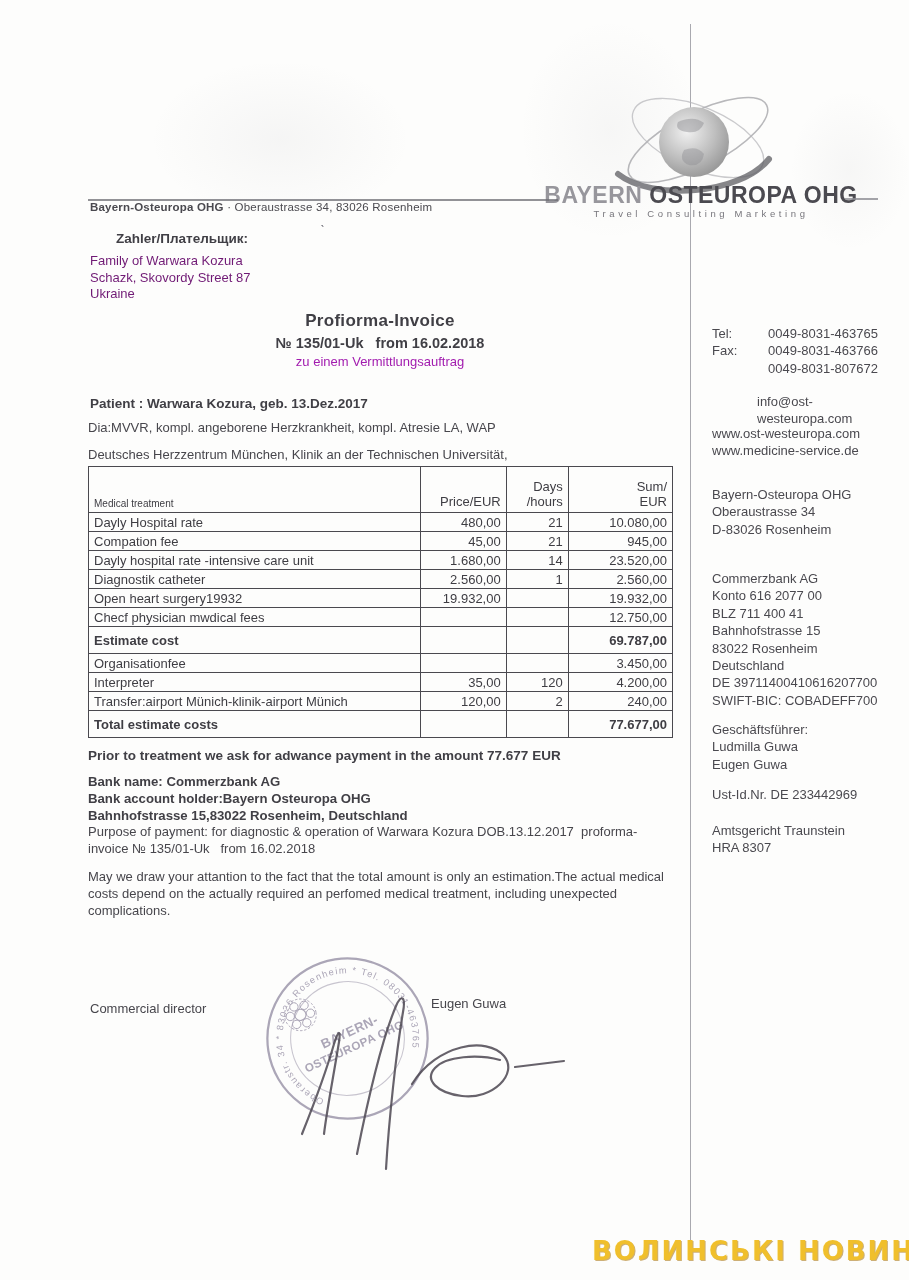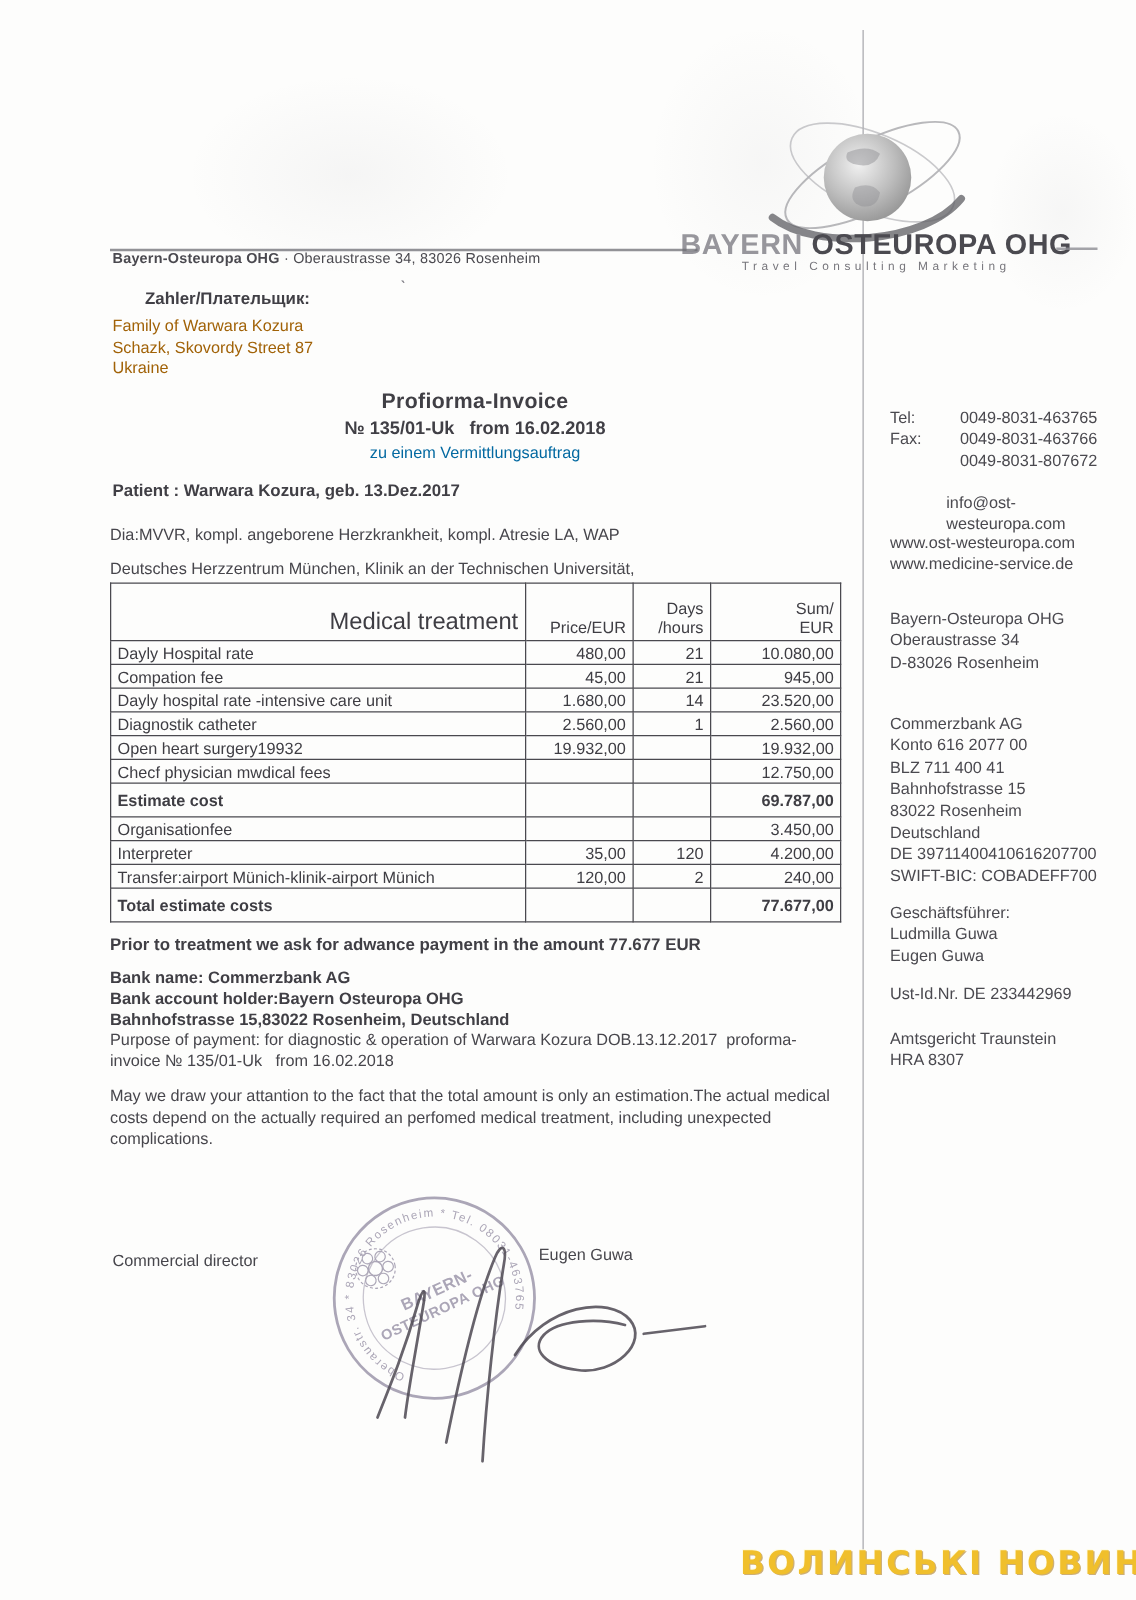--- a/index.html
+++ b/index.html
@@ -26,36 +26,36 @@
 
   
   .logo-art{left:590px;top:72px;}
   .logo-text{left:540px;top:183px;width:322px;text-align:center;line-height:1.05;}
   .brand{font-size:23px;font-weight:bold;letter-spacing:.5px;white-space:nowrap;}
   .brand .lt{color:#97969c;margin-top:31px;}
   .brand .dk{color:#4b4a50;}
   .tagline{font-size:9.5px;letter-spacing:3.6px;color:#77767c;margin-top:2px;white-space:nowrap;}
 
   .payer-label{left:90px;top:231px;font-size:13.5px;font-weight:bold;margin-left:26px;}
-  .payer-lines{left:90px;top:253px;font-size:13px;line-height:16.5px;color:#a16207;}
+  .payer-lines{left:90px;top:253px;font-size:13px;line-height:16.5px;color:#701a75;}
 
   .title-block{left:180px;top:311px;width:400px;text-align:center;}
   .inv-title{font-size:17px;font-weight:bold;letter-spacing:.3px;}
   .inv-number{font-size:14.5px;font-weight:bold;margin-top:4px;white-space:pre;}
-  .inv-sub{font-size:13px;margin-top:3px;color:#0369a1;}
-
-  .patient{left:90px;top:385px;font-size:13.5px;font-weight:bold;}
+  .inv-sub{font-size:13px;margin-top:3px;color:#a21caf;}
+
+  .patient{left:90px;top:396px;font-size:13.5px;font-weight:bold;}
   .dia{left:88px;top:420px;font-size:13px;color:#47464c;}
   .clinic{left:88px;top:447px;font-size:13px;color:#47464c;}
 
   .main-flow{left:88px;top:466px;width:586px;}
   table.cost{border-collapse:collapse;width:585px;table-layout:fixed;font-size:13px;color:#3e3d43;border:1.5px solid #46454b;}
   table.cost td,table.cost th{border:1px solid #4a494f;padding:0 5px;overflow:hidden;}
   table.cost th{font-weight:normal;vertical-align:bottom;padding-bottom:3px;}
-  th.h-treat{text-align:right;font-weight:bold;font-size:19px;}
+  th.h-treat{text-align:left;font-weight:bold;font-size:10px;}
   th.h-num{text-align:right;white-space:pre-line;}
   tr.r{height:19px;line-height:15px;}
   tr.r td{padding-top:1px;padding-bottom:1px;}
   tr.rb{height:27px;font-weight:bold;}
   tr.hdr{height:46px;}
   td.num{text-align:right;}
   td.lbl{text-align:left;}
 
   .pay-note{margin-top:10px;font-size:13.5px;font-weight:bold;}
   .bankblock{margin-top:11px;font-size:13px;line-height:16.8px;}

